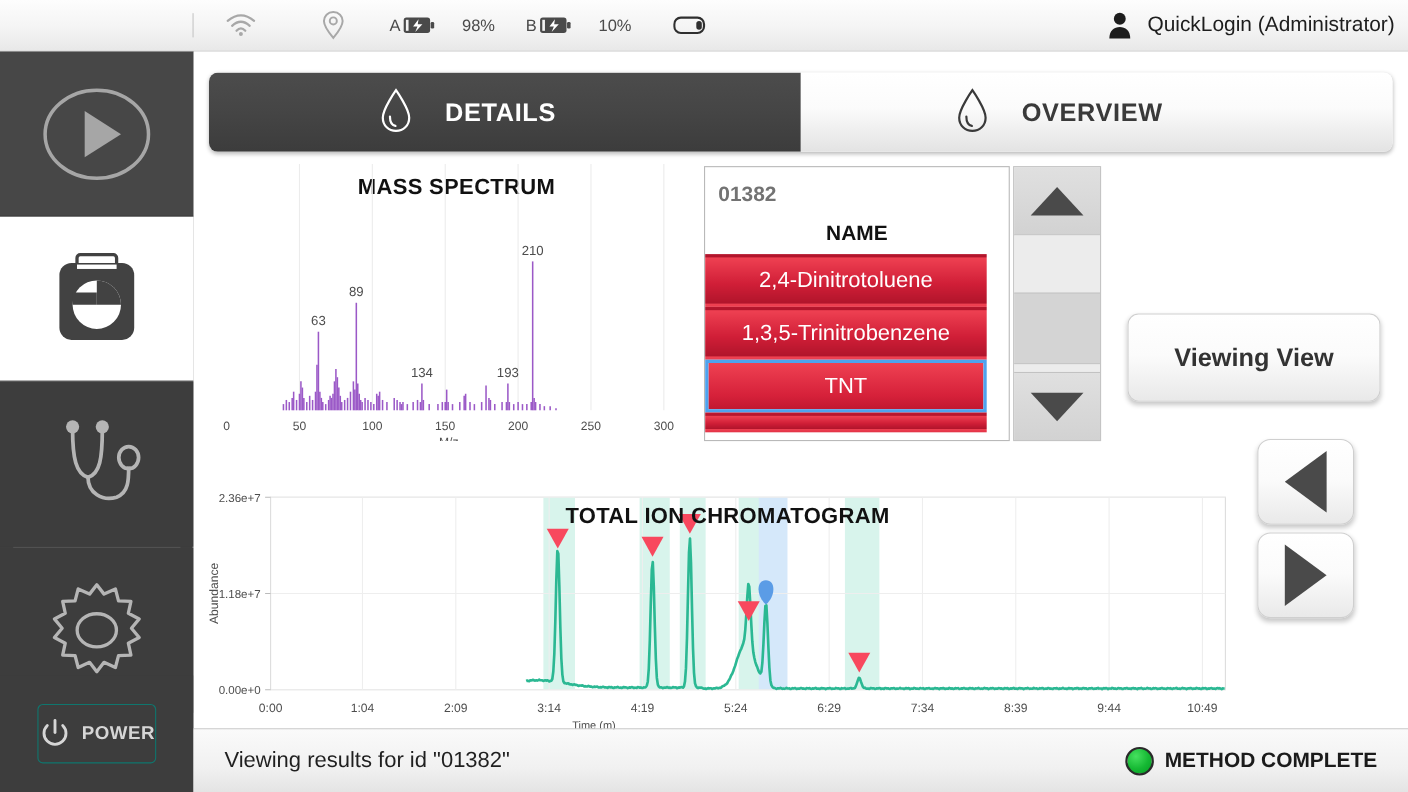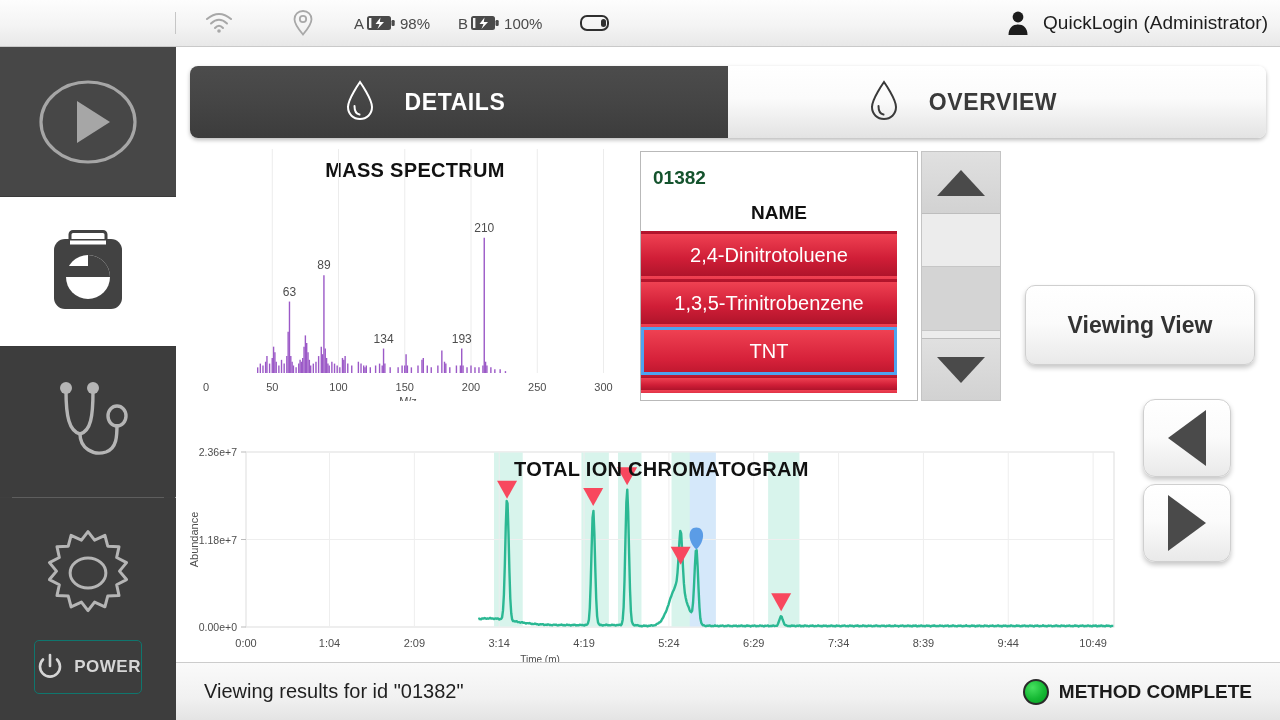--- a/index.html
+++ b/index.html
@@ -20,21 +20,21 @@
     display: flex; align-items: center;
   }
   .tb-sep { width: 1px; height: 22px; background: #c6c6c6; margin-left: 175px; }
   .tb-item { display: flex; align-items: center; color: #8f8f8f; }
   #wifi-wrap { margin-left: 28px; }
   #loc-wrap  { margin-left: 58px; }
   #batA-wrap { margin-left: 40px; }
   #batB-wrap { margin-left: 28px; }
   #bat3-wrap { margin-left: 38px; }
   .bat-letter { font-size: 15px; color: #4a4a4a; margin-right: 2px; }
-  .bat-pct { font-size: 15px; color: #4a4a4a; margin-left: 4px; }
+  .bat-pct { font-size: 15px; color: #4a4a4a; margin-left: 24px; }
   #user-wrap { position: absolute; right: 12px; display: flex; align-items: center; }
   #user-name { font-size: 19px; color: #1d1d1d; margin-left: 14px; }
 
   
   #sidebar {
     position: absolute; top: 47px; left: 0; width: 176px; height: 673px;
     background: #3f3f3f;
     border-right: 1px solid #9a9a9a;
   }
   .sb-item {
@@ -95,21 +95,21 @@
     font-size: 20px; font-weight: bold; color: #111; letter-spacing: .3px;
   }
   #ms-svg { position: absolute; top: 0; left: 0; }
 
   
   #list-panel {
     position: absolute; top: 104px; left: 464px; width: 278px; height: 250px;
     background: #fff; border: 1px solid #b9b9b9;
     overflow: hidden;
   }
-  #list-id { position: absolute; top: 15px; left: 12px; font-size: 19px; font-weight: bold; color: #14532d; }
+  #list-id { position: absolute; top: 15px; left: 12px; font-size: 19px; font-weight: bold; color: #737373; }
   #list-header {
     position: absolute; top: 50px; left: 0; width: 276px; text-align: center;
     font-size: 19px; font-weight: bold; color: #111;
   }
   #list-rows { position: absolute; top: 79px; left: 0; width: 256px; }
   .cmp-row {
     height: 48px; display: flex; align-items: center; justify-content: center;
     background: linear-gradient(to bottom, #ef4152 0%, #d01e37 58%, #b0142b 100%);
     color: #ffffff; font-size: 20px; border: 3px solid transparent;
   }
@@ -219,21 +219,21 @@
     </div>
 
     <div class="tb-item" id="batB-wrap">
       <span class="bat-letter">B</span>
       <svg width="30" height="18" viewBox="0 0 30 18">
         <rect x="1" y="2" width="24" height="14" rx="2.5" fill="#4a4a4a"></rect>
         <rect x="25.5" y="6" width="3.2" height="6" rx="1.2" fill="#4a4a4a"></rect>
         <path d="M14.5 3.5 L9.5 10 h4 l-2 5 l6.5 -7 h-4.2 z" fill="#ffffff"></path>
         <rect x="3" y="4" width="2.4" height="10" fill="#f4f4f4"></rect>
       </svg>
-      <span class="bat-pct">100%</span>
+      <span class="bat-pct">10%</span>
     </div>
 
     <div class="tb-item" id="bat3-wrap">
       <svg width="34" height="20" viewBox="0 0 34 20">
         <rect x="1" y="3" width="27" height="14" rx="6" fill="none" stroke="#2f2f2f" stroke-width="2"></rect>
         <rect x="21" y="6" width="5" height="8" rx="2.5" fill="#2f2f2f"></rect>
       </svg>
     </div>
 
     <div id="user-wrap">

